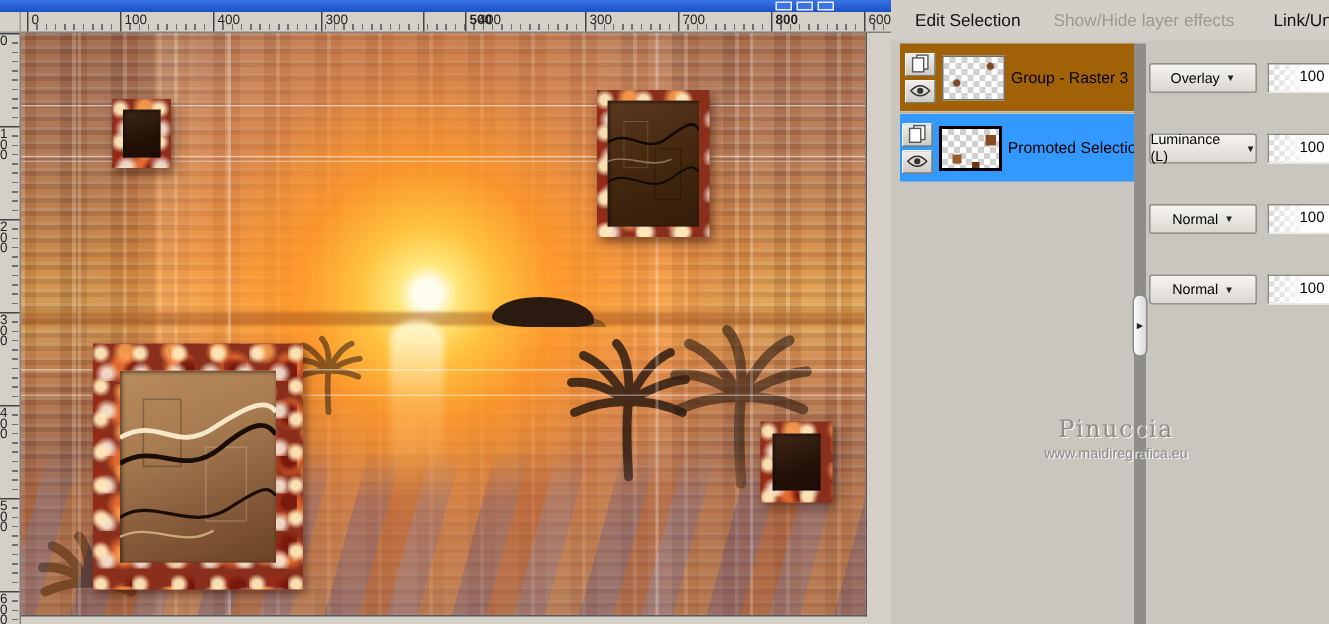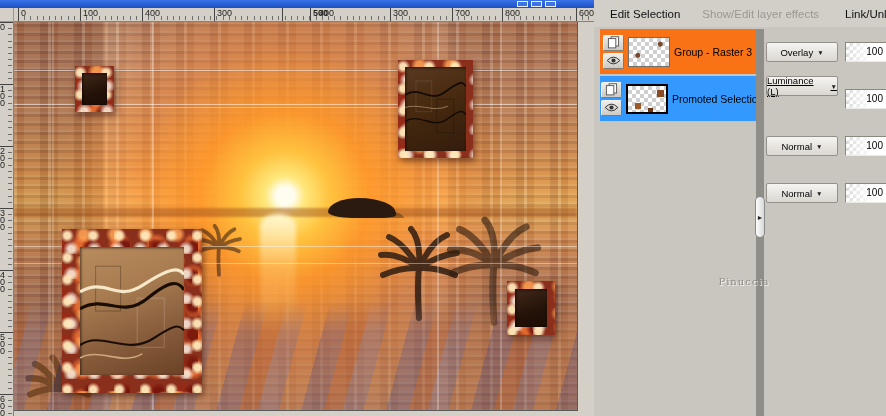--- a/index.html
+++ b/index.html
@@ -79,21 +79,21 @@
   #panel { position:absolute; left:594px; top:0; width:292px; height:416px;
     background:#c9c6c0; overflow:hidden; }
   #panel-toolbar { position:absolute; left:0; top:0; width:100%; height:27px; background:#d2cfc9;
     display:flex; align-items:center; padding-left:16px; font-size:11.5px; color:#111;
     white-space:nowrap; }
   .tb-item { margin-right:22px; }
   .tb-item.disabled { color:#9b9890; }
   .tb-sep { width:1px; height:16px; background:#97948e; margin:0 12px 0 -8px; }
 
   #layer-list { position:absolute; left:6px; top:29px; width:156px; height:188px; }
-  .lrow { position:absolute; left:0; width:156px; height:46px; background:#f97316;
+  .lrow { position:absolute; left:0; width:156px; height:46px; background:#a16207;
     border-bottom:1px solid #c6c4be; display:flex; align-items:center; }
   .lrow.selected { background:#3399ff; }
   .icon-col { width:26px; display:flex; flex-direction:column; align-items:center; gap:2px; }
   .mini-btn { width:21px; height:16px; background:linear-gradient(#efeeea,#cdcac4);
     border:1px solid; border-color:#f5f4f1 #7e7c76 #7e7c76 #f5f4f1; border-radius:2px;
     display:flex; align-items:center; justify-content:center; }
   .thumb { width:42px; height:30px; border:1px solid #6f6d68; margin-left:2px; flex:none;
     background-color:#fff; }
   .lrow.selected .thumb { border:2px solid #000; }
   .checker-bg { background-image:
@@ -141,42 +141,42 @@
     border:1px solid; border-color:#8a887f #eceae4 #eceae4 #8a887f;
     background-image:
       linear-gradient(90deg, rgba(255,255,255,0) 0, #fff 65%),
       linear-gradient(45deg,#d8d8d8 25%,transparent 25%,transparent 75%,#d8d8d8 75%),
       linear-gradient(45deg,#d8d8d8 25%,transparent 25%,transparent 75%,#d8d8d8 75%);
     background-size:100% 100%,7px 7px,7px 7px; background-position:0 0,0 0,3.5px 3.5px;
     font-size:10px; color:#000; text-align:right; line-height:18px; padding-right:5px; }
 
   #watermark { position:absolute; left:30px; top:276px; width:240px; text-align:center;
     color:#8f8d88; text-shadow:1px 1px 0 rgba(255,255,255,.8); }
-  #watermark .wm-name { font-size:10px; letter-spacing:1px; font-family:"DejaVu Serif",serif; }
+  #watermark .wm-name { font-size:16px; letter-spacing:1px; font-family:"DejaVu Serif",serif; }
   #watermark .wm-site { font-size:9.5px; margin-top:2px; }
 </style>
 </head>
 <body>
 
 <div class="titlebar-strip">
   <div class="win-btn" style="left:517px"></div>
   <div class="win-btn" style="left:531px"></div>
   <div class="win-btn" style="left:545px"></div>
 </div>
 
 <div class="ruler-top" id="ruler-top">
     <div class="htick" style="left: 4px;">0</div>
     <div class="htick" style="left: 66px;">100</div>
     <div class="htick" style="left: 128px;">400</div>
     <div class="htick" style="left: 200px;">300</div>
     <div class="htick" style="left: 268px; padding-left: 36px;">400</div>
     <div class="htick" style="left: 296px; font-weight: bold;">500</div>
     <div class="htick" style="left: 376px;">300</div>
     <div class="htick" style="left: 438px;">700</div>
-    <div class="htick" style="left: 488px;">800</div>
+    <div class="htick" style="left: 500px; font-weight: bold;">800</div>
     <div class="htick" style="left: 562px;">600</div>
   </div>
 <div class="ruler-corner"></div>
 <div class="ruler-left" id="ruler-left">
     <div class="vtick" style="top: 0px;">0</div>
     <div class="vtick" style="top: 62px;">1
 0
 0</div>
     <div class="vtick" style="top: 124px;">2
 0
@@ -295,21 +295,21 @@
     </div>
   </div>
   <div class="art-frame" style="left:493px;top:259px;width:48px;height:54px">
     <div class="frame-inner inner-black" style="left:8px;top:8px;right:8px;bottom:8px"></div>
   </div>
 </div>
 
 <div id="panel">
   <div id="panel-toolbar">
       <span class="tb-item">Edit Selection</span>
-      <span class="tb-item disabled">Show/Edit layer effects</span>
+      <span class="tb-item disabled">Show/Hide layer effects</span>
       <div class="tb-sep"></div>
       <span class="tb-item">Link/Unlink</span>
     </div>
 
   <div id="layer-list">
       <div class="lrow" style="top: 0px;">
     <div class="icon-col">
       <div class="mini-btn">
         <svg width="13" height="13" viewBox="0 0 14 14">
           <rect x="4.5" y="0.8" width="8" height="10" fill="#fff" stroke="#555"></rect>
@@ -349,33 +349,34 @@
   <div id="splitter">
     <div id="splitter-handle">►</div>
   </div>
 
   <div id="blend-pane">
       <div class="blend-btn" style="top: 42px;">
       <span class="bm-label">Overlay</span>
       <span class="arrow">▼</span>
     </div>
       <div class="opacity-box" style="top: 42px;">100</div>
-      <div class="blend-btn" style="top: 76px; text-decoration: underline;">
+      <div class="blend-btn" style="top: 89px;">
       <span class="bm-label">Luminance (L)</span>
       <span class="arrow">▼</span>
     </div>
       <div class="opacity-box" style="top: 89px;">100</div>
       <div class="blend-btn" style="top: 136px;">
       <span class="bm-label">Normal</span>
       <span class="arrow">▼</span>
     </div>
       <div class="opacity-box" style="top: 136px;">100</div>
       <div class="blend-btn" style="top: 183px;">
       <span class="bm-label">Normal</span>
       <span class="arrow">▼</span>
     </div>
       <div class="opacity-box" style="top: 183px;">100</div>
     </div>
 
   <div id="watermark">
     <div class="wm-name">Pinuccia</div>
+    <div class="wm-site">www.maidiregrafica.eu</div>
   </div>
 </div>
 
 </body></html>

